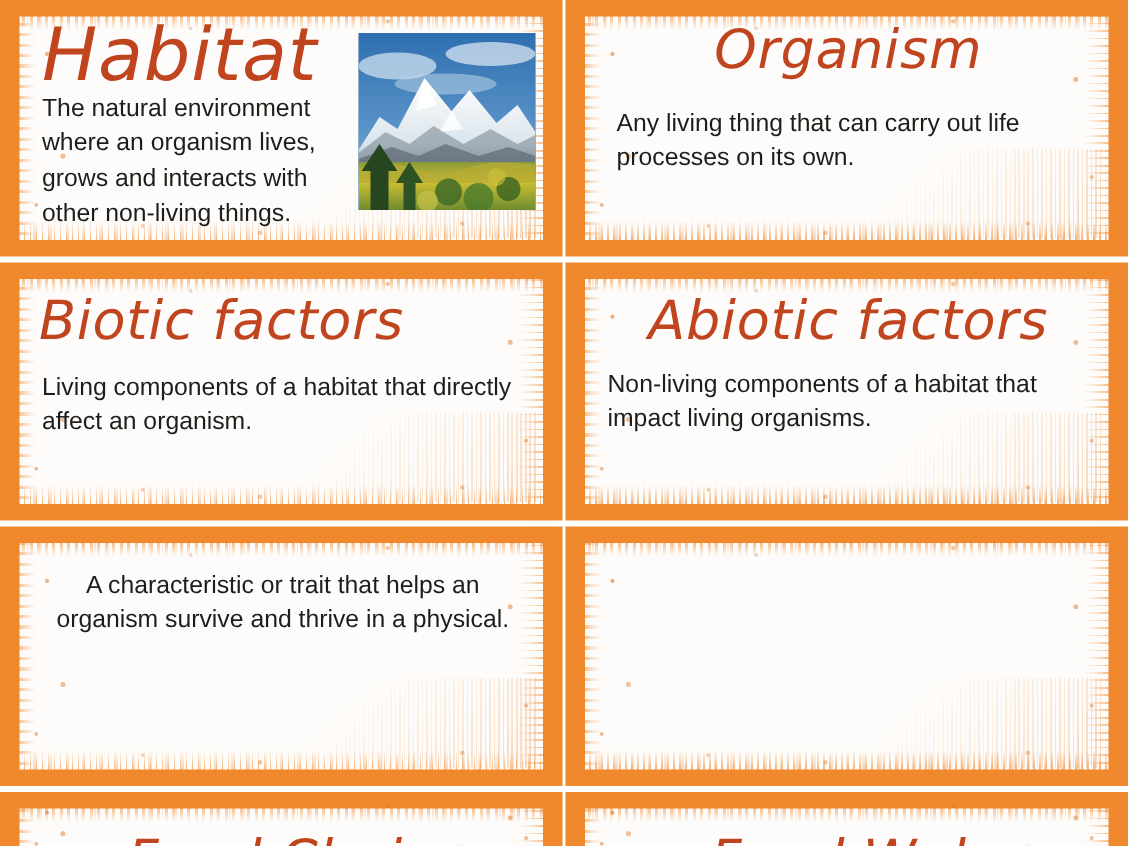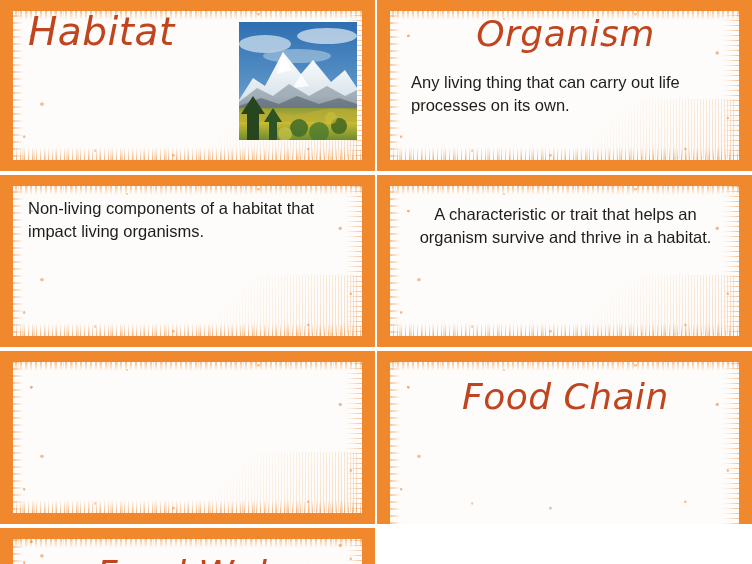--- a/index.html
+++ b/index.html
@@ -146,21 +146,21 @@
   }
 
   .card-body {
     color: #1d1d1b;
     font-family: "Liberation Sans", sans-serif;
     font-size: 16.5px;
     line-height: 1.42;
   }
 
   
-  .c-habitat .card-title  { font-size: 39px; text-align: left; margin: 2px 0 0 6px; }
+  .c-habitat .card-title  { font-size: 49px; text-align: left; margin: 2px 0 0 6px; }
   .c-habitat .card-body   { text-align: left; margin: 0 0 0 6px; width: 215px; }
 
   .c-organism .card-title { font-size: 36px; text-align: center; margin: 6px 0 19px 0; }
   .c-organism .card-body  { text-align: left; margin: 10px 8px 4px 12px; }
 
   .c-biotic .card-title   { font-size: 36px; text-align: left; margin: 12px 0 4px 4px; }
   .c-biotic .card-body    { text-align: left; margin: 14px 8px 0 6px; }
 
   .c-abiotic .card-title  { font-size: 36px; text-align: center; margin: 12px 0 4px 0; }
   .c-abiotic .card-body   { text-align: left; margin: 12px 6px 0 6px; }
@@ -198,20 +198,21 @@
   <div class="card c-habitat">
     <div class="paper"></div>
     <div class="grunge-top"></div>
     <div class="grunge-bottom"></div>
     <div class="grunge-left"></div>
     <div class="grunge-right"></div>
     <div class="speckles"></div>
     <div class="comb"></div>
     <div class="card-content">
       <div class="card-title">Habitat</div>
+      <div class="card-body">The natural environment where an organism lives, grows and interacts with other non-living things.</div>
     </div>
     <div class="photo">
       <svg viewBox="0 0 118 118" preserveAspectRatio="none" aria-hidden="true">
         <defs>
           <linearGradient id="sky1" x1="0" y1="0" x2="0" y2="1">
             <stop offset="0%" stop-color="#2f6fb0"></stop>
             <stop offset="55%" stop-color="#5a93c8"></stop>
             <stop offset="100%" stop-color="#9dbfd9"></stop>
           </linearGradient>
           <linearGradient id="snow1" x1="0" y1="0" x2="0" y2="1">
@@ -254,44 +255,58 @@
     <div class="grunge-left"></div>
     <div class="grunge-right"></div>
     <div class="speckles"></div>
     <div class="comb"></div>
     <div class="card-content">
       <div class="card-title">Organism</div>
       <div class="card-body">Any living thing that can carry out life processes on its own.</div>
     </div>
   </div>
 
+  <div class="card c-biotic">
+    <div class="paper"></div>
+    <div class="grunge-top"></div>
+    <div class="grunge-bottom"></div>
+    <div class="grunge-left"></div>
+    <div class="grunge-right"></div>
+    <div class="speckles"></div>
+    <div class="comb"></div>
+    <div class="card-content">
+      <div class="card-title">Biotic factors</div>
+      <div class="card-body">Living components of a habitat that directly affect an organism.</div>
+    </div>
+  </div>
 
   <div class="card c-abiotic">
     <div class="paper"></div>
     <div class="grunge-top"></div>
     <div class="grunge-bottom"></div>
     <div class="grunge-left"></div>
     <div class="grunge-right"></div>
     <div class="speckles"></div>
     <div class="comb"></div>
     <div class="card-content">
+      <div class="card-title">Abiotic factors</div>
       <div class="card-body">Non-living components of a habitat that impact living organisms.</div>
     </div>
   </div>
 
   <div class="card c-adaptation">
     <div class="paper"></div>
     <div class="grunge-top"></div>
     <div class="grunge-bottom"></div>
     <div class="grunge-left"></div>
     <div class="grunge-right"></div>
     <div class="speckles"></div>
     <div class="comb"></div>
     <div class="card-content">
-      <div class="card-body">A characteristic or trait that helps an organism survive and thrive in a habitat.</div>
+      <div class="card-body">A characteristic or trait that helps an organism survive and thrive in a physical.</div>
     </div>
   </div>
 
   <div class="card c-ecosystem">
     <div class="paper"></div>
     <div class="grunge-top"></div>
     <div class="grunge-bottom"></div>
     <div class="grunge-left"></div>
     <div class="grunge-right"></div>
     <div class="speckles"></div>

